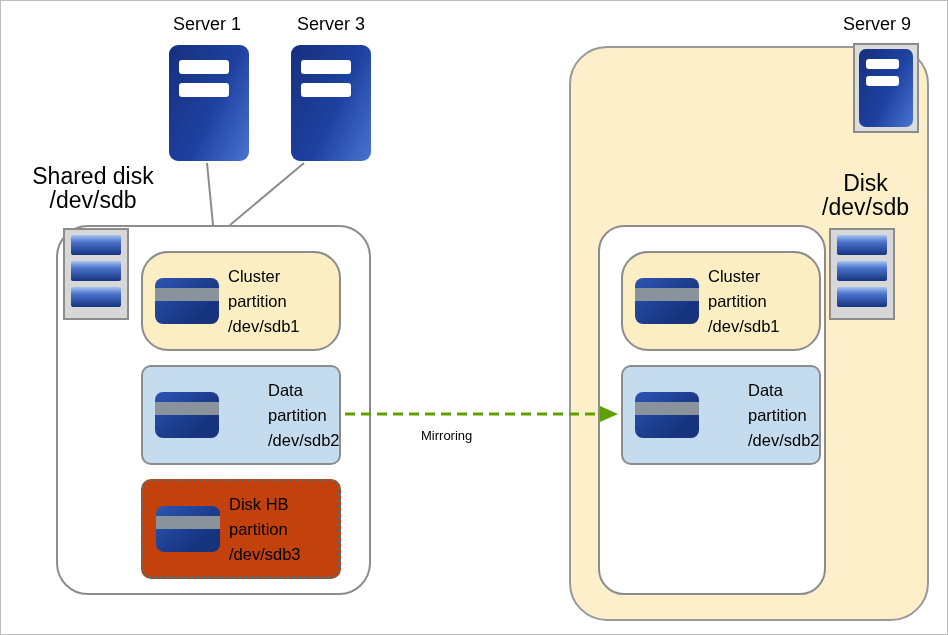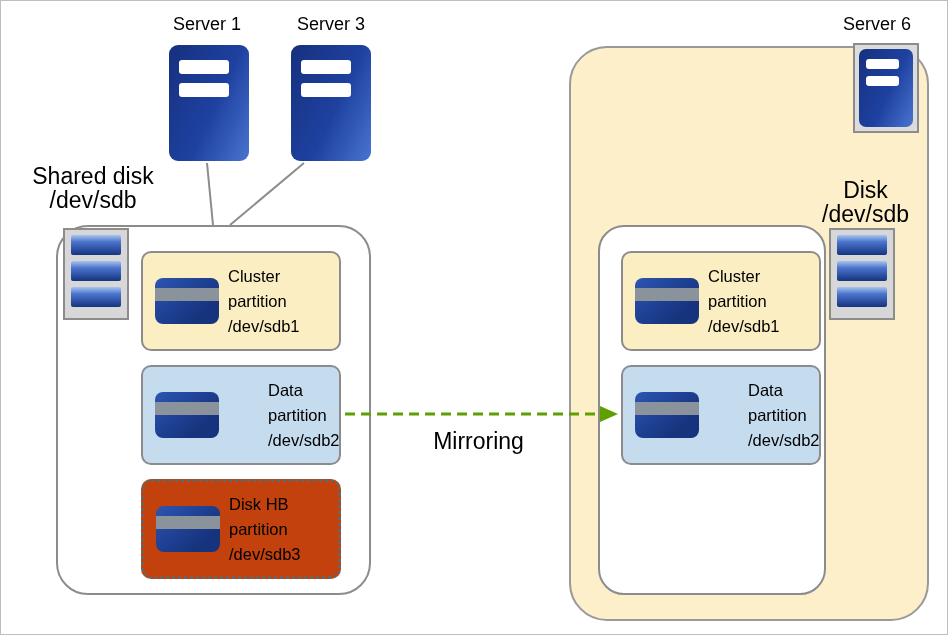--- a/index.html
+++ b/index.html
@@ -19,21 +19,21 @@
     position:absolute;background:#ffffff;border:2px solid #8C8C8C;
     border-radius:32px;box-sizing:border-box;z-index:2;
   }
   .group-left{left:55px;top:224px;width:315px;height:370px;}
   .group-right{left:597px;top:224px;width:228px;height:370px;border-radius:26px;}
   
   .server-label{position:absolute;font-size:18px;text-align:center;z-index:7;}
   .disk-label{position:absolute;font-size:23px;line-height:24px;text-align:center;
     white-space:pre-line;z-index:7;}
   .mirror-label{position:absolute;left:420px;top:427px;width:115px;
-    font-size:23px;text-align:center;z-index:7;}
+    font-size:13px;text-align:left;z-index:7;}
   
   .server-icon{
     width:80px;height:116px;border-radius:9px;box-sizing:border-box;
     background:linear-gradient(115deg,#16307E 0%,#1E41A0 55%,#4A74D0 100%);
     padding-top:15px;z-index:4;
   }
   .server-icon.abs{position:absolute;}
   .srv-bar{width:62%;height:14px;background:#ffffff;border-radius:3px;margin:0 0 9px 13%;}
   .s3-frame{
     position:absolute;left:852px;top:42px;width:66px;height:90px;
@@ -49,21 +49,21 @@
   }
   .da-bar{
     height:20px;border-radius:2px;margin-bottom:6px;
     background:linear-gradient(180deg,#A8C4F0 0%,#4A74CC 35%,#16337F 100%);
   }
   
   .partition{
     position:absolute;width:200px;height:100px;border:2px solid #8C8C8C;
     border-radius:10px;box-sizing:border-box;z-index:3;display:flex;align-items:center;
   }
-  .partition.cluster{background:#FBEEC3;}
+  .partition.cluster{background:#FBEEC3;border-radius:27px;}
   .partition.data{background:#C5DCEF;gap:40px;}
   .partition.diskhb{background:#c2410c;border:3px dotted #666666;}
   .hdd-icon{
     width:64px;height:46px;border-radius:8px;flex:0 0 auto;margin-left:12px;
     background:linear-gradient(140deg,#2C55B2 0%,#16337E 75%);
     position:relative;overflow:hidden;
   }
   .hdd-stripe{position:absolute;top:10px;left:0;right:0;height:13px;background:#8A929C;}
   .ptext{margin-left:9px;font-size:16.5px;line-height:25px;white-space:pre-line;}
   .overlay{position:absolute;left:0;top:0;z-index:5;pointer-events:none;}
@@ -77,21 +77,21 @@
     <line x1="206" y1="162" x2="212" y2="224" stroke="#8C8C8C" stroke-width="2"></line>
     <line x1="303" y1="162" x2="229" y2="224" stroke="#8C8C8C" stroke-width="2"></line>
     <g>
       <line x1="344" y1="413" x2="600" y2="413" stroke="#5DA000" stroke-width="3" stroke-dasharray="10 6"></line>
       <polygon points="617,413 599,405 599,421" fill="#5DA000"></polygon>
     </g>
   </svg>
 
   <div class="server-label" style="left:158px;top:13px;width:96px">Server 1</div>
   <div class="server-label" style="left:282px;top:13px;width:96px">Server 3</div>
-  <div class="server-label" style="left:826px;top:13px;width:100px">Server 6</div>
+  <div class="server-label" style="left:826px;top:13px;width:100px">Server 9</div>
 
   <div class="server-icon abs" style="left:168px;top:44px">
     <div class="srv-bar"></div>
     <div class="srv-bar"></div>
   </div>
   <div class="server-icon abs" style="left:290px;top:44px">
     <div class="srv-bar"></div>
     <div class="srv-bar"></div>
   </div>
 
@@ -99,21 +99,21 @@
 
   <div class="s3-frame">
     <div class="server-icon small">
       <div class="srv-bar"></div>
       <div class="srv-bar"></div>
     </div>
   </div>
 
   <div class="disk-label" style="left:28px;top:163px;width:128px">Shared disk
 /dev/sdb</div>
-  <div class="disk-label" style="left:812px;top:177px;width:105px">Disk
+  <div class="disk-label" style="left:812px;top:170px;width:105px">Disk
 /dev/sdb</div>
 
   <div class="group-box group-left"></div>
   <div class="group-box group-right"></div>
 
   <div class="disk-array" style="left:62px;top:227px">
     <div class="da-bar"></div>
     <div class="da-bar"></div>
     <div class="da-bar"></div>
   </div>

